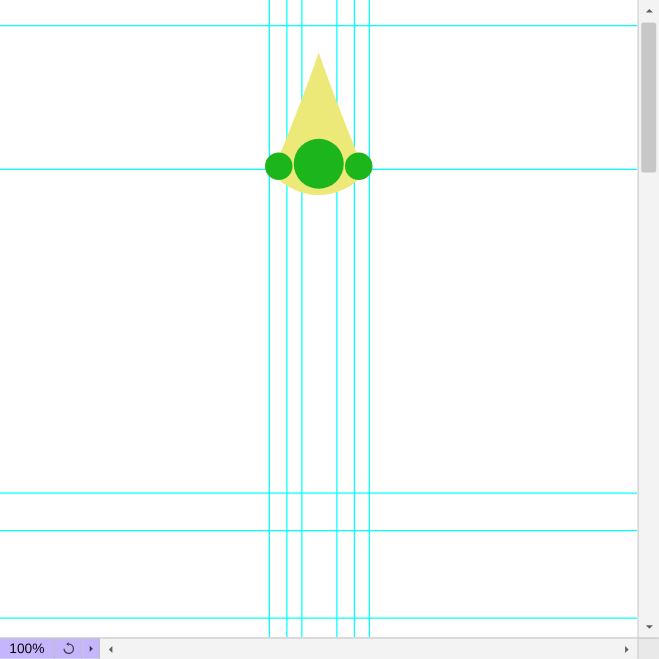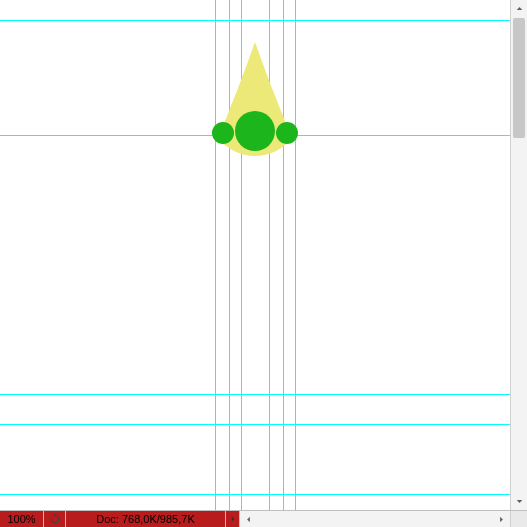--- a/index.html
+++ b/index.html
@@ -89,21 +89,21 @@
     background: #e9e9e9;
     border-top: 1px solid #bfbfbf;
     display: flex;
     align-items: stretch;
   }
   .statusbar .segment {
     border-right: 1px solid #bfbfbf;
     display: flex;
     align-items: center;
     justify-content: center;
-    background: #b91c1c;
+    background: #c4b5fd;
     height: 100%;
   }
   .zoom-box {
     width: 44px;
     background: #ffffff;
     font-size: 11px;
     padding: 0 4px;
     justify-content: flex-start;
   }
   .rotate-box {
@@ -192,21 +192,20 @@
   </div>
 
   <div class="statusbar">
     <div class="segment zoom-box">100%</div>
     <div class="segment rotate-box">
       <svg viewBox="0 0 16 16">
         <path d="M8 3 A5 5 0 1 1 3 8" fill="none" stroke="#404040" stroke-width="1.4"></path>
         <path d="M8 1 L8 5 L5.2 3 Z" fill="#404040"></path>
       </svg>
     </div>
-    <div class="segment doc-box">Doc: 768,0K/985,7K</div>
     <div class="segment flyout-box">
       <svg viewBox="0 0 10 10">
           <path d="M3 1 L7 5 L3 9 Z" fill="#303030"></path>
         </svg>
     </div>
     <div class="hscroll">
       <div class="harrow">
         <svg viewBox="0 0 10 10">
             <path d="M7 1 L3 5 L7 9 Z" fill="#606060"></path>
           </svg>

